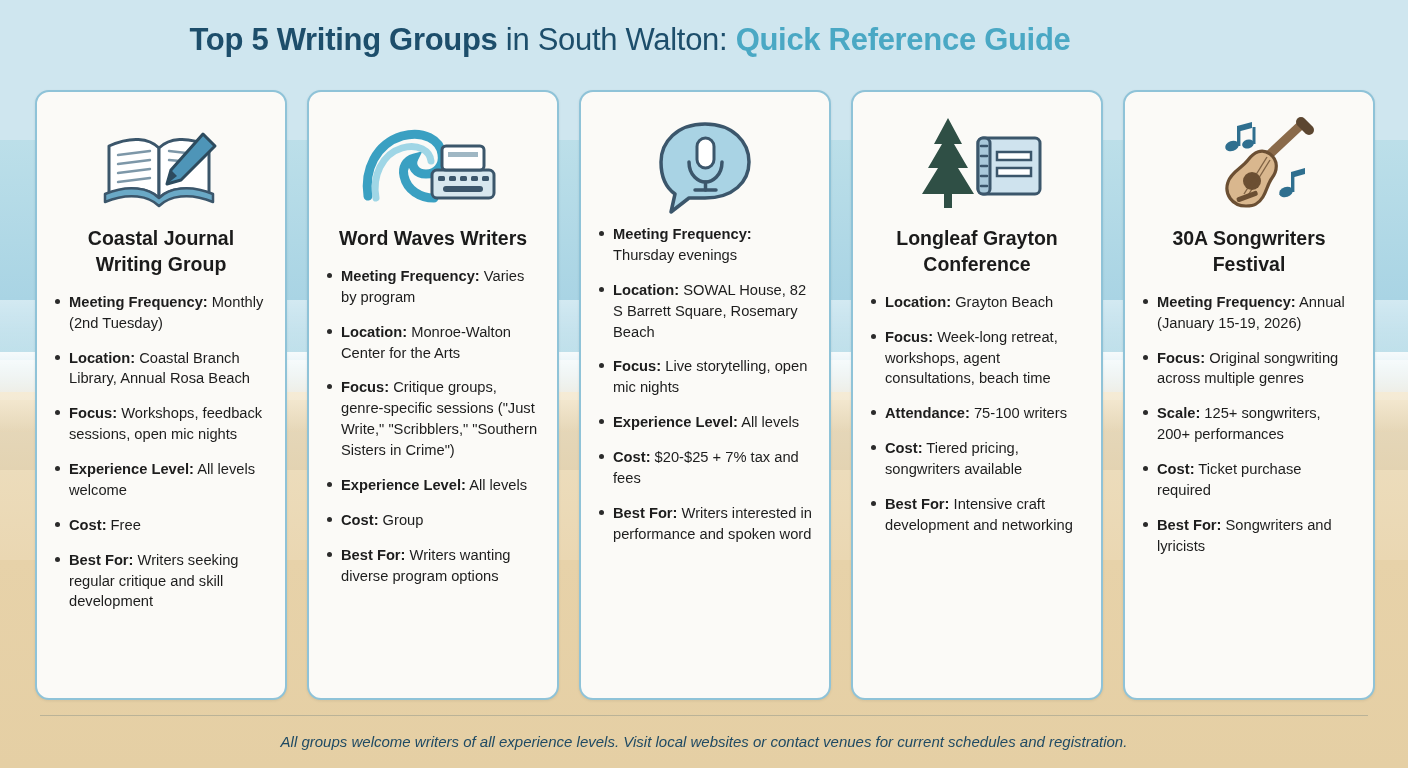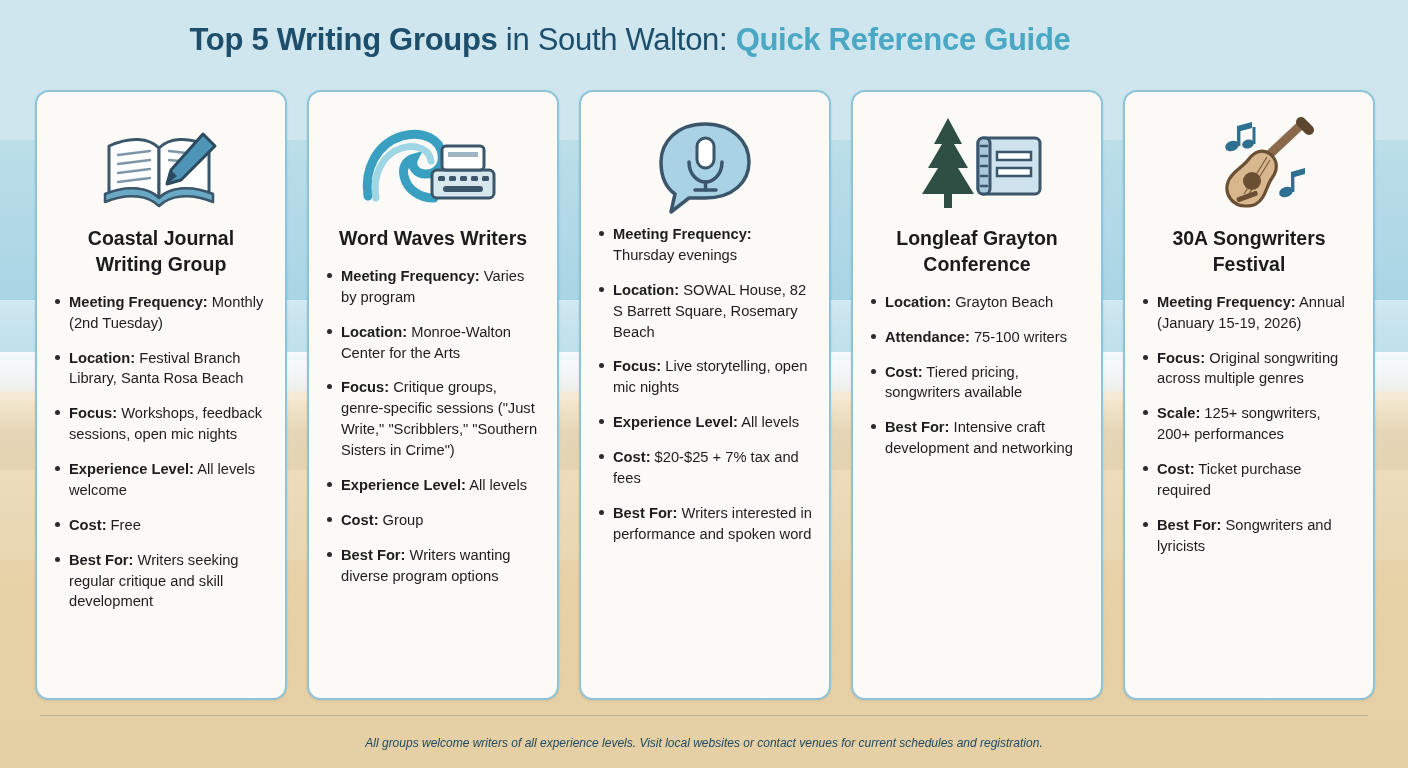--- a/index.html
+++ b/index.html
@@ -125,21 +125,21 @@
   }
   ul.facts li b {
     font-weight: bold;
   }
   .footer {
     position: absolute;
     left: 0;
     bottom: 18px;
     width: 1408px;
     text-align: center;
-    font-size: 12px;
+    font-size: 15px;
     font-style: italic;
     color: #1f4a63;
   }
   .divider {
     position: absolute;
     left: 40px;
     right: 40px;
     bottom: 52px;
     height: 1px;
     background: rgba(60,90,110,0.25);
@@ -174,21 +174,21 @@
             <line x1="78" y1="41" x2="104" y2="44"></line>
             <line x1="78" y1="50" x2="100" y2="52"></line>
           </g>
           <path d="M112 24 L124 36 L90 70 L76 74 L80 60 Z" fill="#4e95b8" stroke="#2d4b5e" stroke-width="3" stroke-linejoin="round"></path>
           <path d="M76 74 L80 60 L86 66 Z" fill="#2d4b5e"></path>
         </svg>
       </div>
       <div class="card-title">Coastal Journal Writing Group</div>
       <ul class="facts">
         <li><b>Meeting Frequency:</b><span> Monthly (2nd Tuesday)</span></li>
-        <li><b>Location:</b><span> Festival Branch Library, Santa Rosa Beach</span></li>
+        <li><b>Location:</b><span> Coastal Branch Library, Annual Rosa Beach</span></li>
         <li><b>Focus:</b><span> Workshops, feedback sessions, open mic nights</span></li>
         <li><b>Experience Level:</b><span> All levels welcome</span></li>
         <li><b>Cost:</b><span> Free</span></li>
         <li><b>Best For:</b><span> Writers seeking regular critique and skill development</span></li>
       </ul>
     </div>
 
     <div class="card">
       <div class="card-icon">
         <svg width="150" height="110" viewBox="0 0 150 110">
@@ -252,20 +252,21 @@
             <line x1="79" y1="66" x2="85" y2="66"></line>
             <line x1="79" y1="76" x2="85" y2="76"></line>
           </g>
           <rect x="95" y="42" width="34" height="8" fill="#ffffff" stroke="#3b566b" stroke-width="2.5"></rect>
           <rect x="95" y="58" width="34" height="8" fill="#ffffff" stroke="#3b566b" stroke-width="2.5"></rect>
         </svg>
       </div>
       <div class="card-title">Longleaf Grayton Conference</div>
       <ul class="facts">
         <li><b>Location:</b><span> Grayton Beach</span></li>
+        <li><b>Focus:</b><span> Week-long retreat, workshops, agent consultations, beach time</span></li>
         <li><b>Attendance:</b><span> 75-100 writers</span></li>
         <li><b>Cost:</b><span> Tiered pricing, songwriters available</span></li>
         <li><b>Best For:</b><span> Intensive craft development and networking</span></li>
       </ul>
     </div>
 
     <div class="card">
       <div class="card-icon">
         <svg width="150" height="110" viewBox="0 0 150 110">
           <g fill="#2f6f8f">

